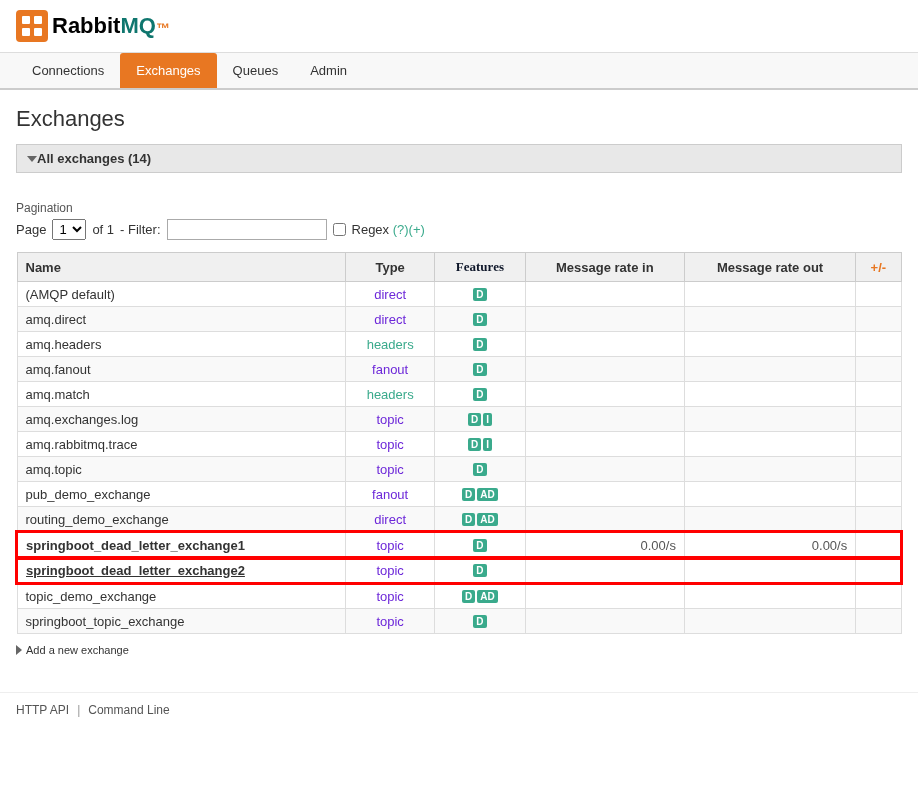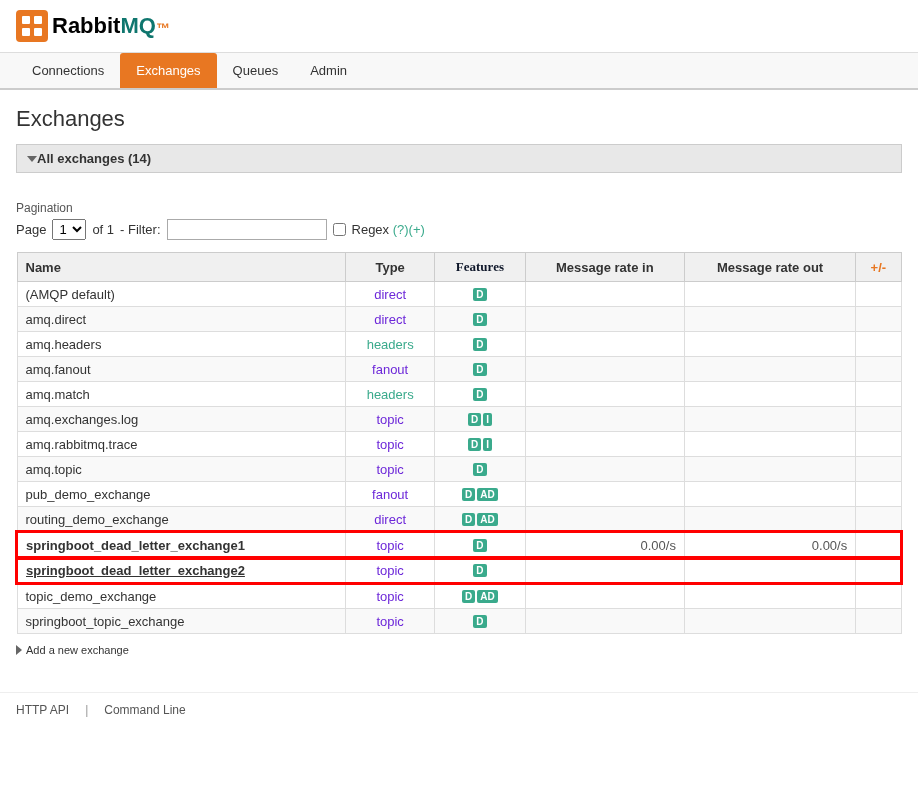--- a/index.html
+++ b/index.html
@@ -47,21 +47,21 @@
 
     
     .badge { display: inline-block; color: white; font-size: 10px; font-weight: bold; padding: 1px 3px; border-radius: 2px; margin: 1px; }
     .badge-d { background: #3aaa8c; }
 
     
     .add-exchange { margin-top: 10px; font-size: 11px; display: flex; align-items: center; gap: 4px; cursor: pointer; color: #333; }
     .add-exchange .tri-right { width: 0; height: 0; border-top: 5px solid transparent; border-bottom: 5px solid transparent; border-left: 6px solid #666; display: inline-block; }
 
     
-    .footer { margin-top: 20px; padding: 10px 16px; border-top: 1px solid #eee; font-size: 12px; color: #555; display: flex; gap: 16px; }
+    .footer { margin-top: 20px; padding: 10px 16px; border-top: 1px solid #eee; font-size: 12px; color: #555; display: flex; gap: 8px; }
     .footer a { color: #555; text-decoration: none; }
     .footer-sep { color: #999; }
   </style>
 </head>
 <body>
 
 <div class="header">
   <div class="logo">
     <div class="logo-icon">
       <svg width="24" height="24" viewBox="0 0 24 24" fill="white">

